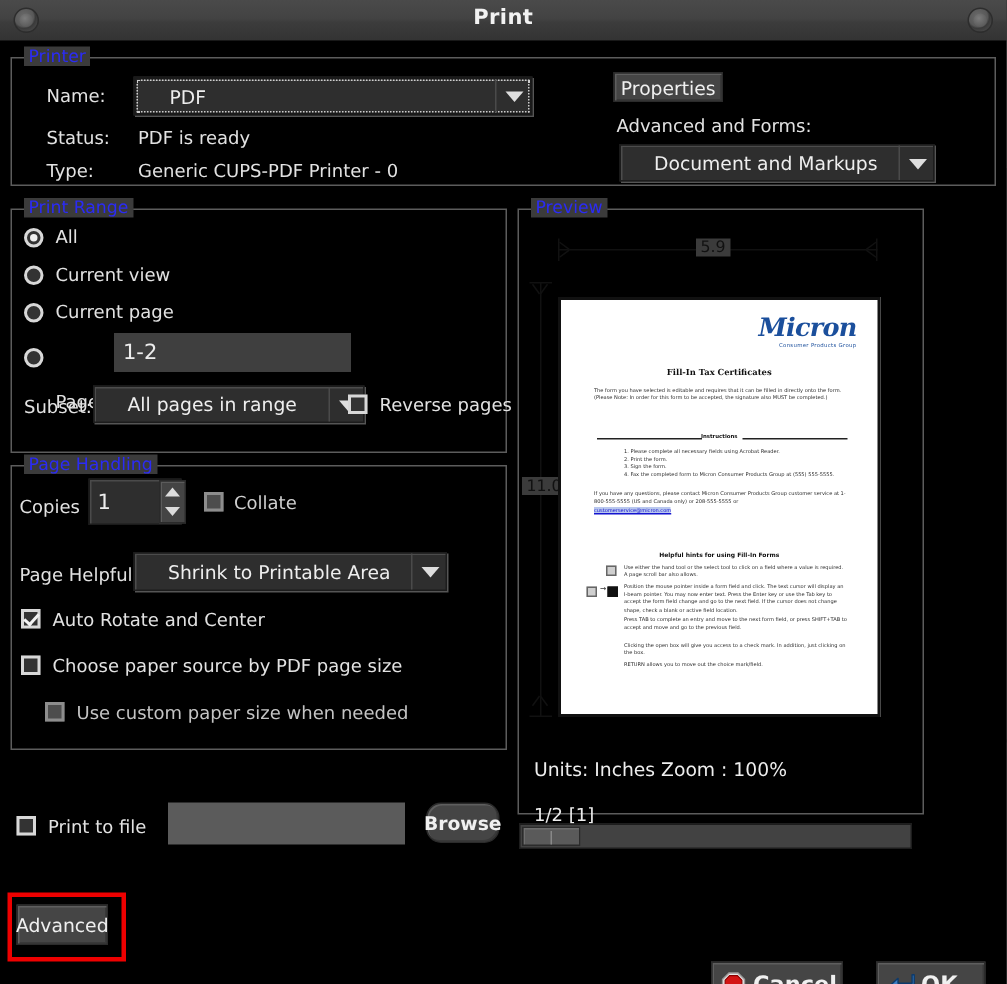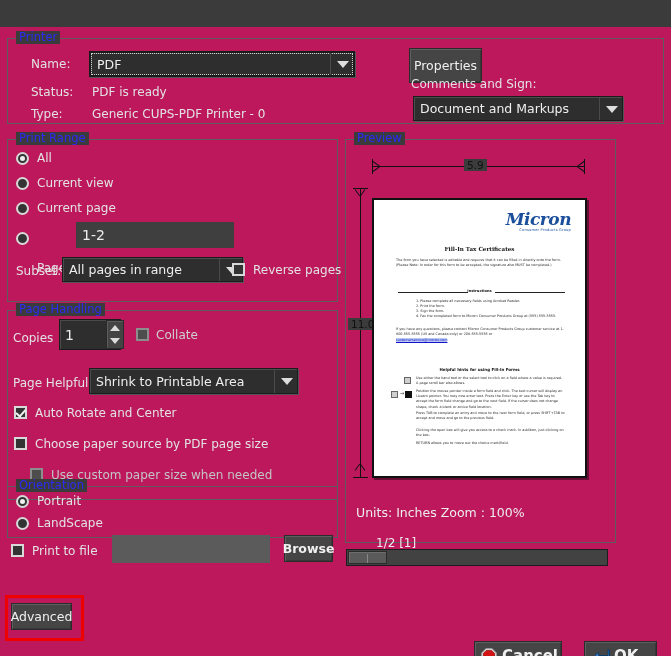--- a/index.html
+++ b/index.html
@@ -134,21 +134,21 @@
   #tb-knob-left { left: 9px; }
   #tb-knob-right { right: 9px; }
 
   
   #dlg-body {
     position: absolute;
     left: 0;
     top: 27px;
     width: 671px;
     height: 629px;
-    background: #be185d;
+    background: #000000;
   }
 
   
   .group {
     position: absolute;
     border: 1px solid #5c5c5c;
     box-sizing: border-box;
   }
   .group-title {
     position: absolute;
@@ -186,20 +186,21 @@
     align-items: center;
     cursor: default;
   }
   .combo .cval {
     flex: 1;
     padding-left: 6px;
     color: #eee;
     font-size: 12.5px;
     white-space: nowrap;
     overflow: hidden;
+    margin-left: 16px;
   }
   .combo .carrow {
     width: 22px;
     height: 100%;
     position: relative;
     border-left: 1px solid #4a4a4a;
   }
   .combo .carrow::after {
     content: "";
     position: absolute;
@@ -476,21 +477,20 @@
     color: #ededed;
     white-space: nowrap;
   }
   #pv-pagenum {
     position: absolute;
     left: 10px;
     top: 396px;
     font-size: 12px;
     color: #ededed;
     white-space: nowrap;
-    margin-left: 20px;
   }
   #pv-scroll {
     position: absolute;
     left: 0px;
     top: 409px;
     width: 262px;
     height: 17px;
     background: #424242;
     border: 1px solid #1d1d1d;
     box-sizing: border-box;
@@ -545,41 +545,46 @@
   <div class="bg-frame"></div>
   <div class="bg-purple"></div>
   <div class="bg-blue1"></div>
   <div class="bg-blue2"></div>
   <div class="bg-blue3"></div>
   <div class="bg-line"></div>
 </div>
 
 <div id="dialog">
 
+  <div id="titlebar">
+    <div id="tb-knob-left" class="tb-knob"></div>
+    <div id="title-text">Print</div>
+    <div id="tb-knob-right" class="tb-knob"></div>
+  </div>
 
   <div id="dlg-body">
 
     <div id="grp-printer" class="group">
       <div class="group-title">Printer</div>
 
       <div class="lbl" style="left:23px; top:18px;">Name:</div>
       <div class="combo focused" style="left:81px; top:12px; width:266px; height:26px;">
         <div class="cval">PDF</div>
         <div class="carrow"></div>
       </div>
 
       <div class="lbl" style="left:23px; top:46px;">Status:</div>
       <div class="lbl" style="left:84px; top:46px;">PDF is ready</div>
 
       <div class="lbl" style="left:23px; top:68px;">Type:</div>
       <div class="lbl" style="left:84px; top:68px;">Generic CUPS-PDF Printer -  0</div>
 
-      <div class="btn" style="left:401px; top:9px; width:73px; height:35px;">Properties</div>
-
-      <div class="lbl" style="left:403px; top:38px;">Comments and Sign:</div>
+      <div class="btn" style="left:401px; top:9px; width:73px; height:20px;">Properties</div>
+
+      <div class="lbl" style="left:403px; top:38px;">Advanced and Forms:</div>
       <div class="combo" style="left:405px; top:57px; width:210px; height:25px;">
         <div class="cval">Document and Markups</div>
         <div class="carrow"></div>
       </div>
     </div>
 
     <div id="grp-range" class="group">
       <div class="group-title">Print Range</div>
 
       <div class="radio on" style="left:8px; top:12px;"></div>
@@ -626,34 +631,25 @@
       <div class="cbox on" style="left:6px; top:95px;"></div>
       <div class="lbl" style="left:27px; top:95px;">Auto Rotate and Center</div>
 
       <div class="cbox" style="left:6px; top:126px;"></div>
       <div class="lbl" style="left:27px; top:126px;">Choose paper source by PDF page size</div>
 
       <div class="cbox dim" style="left:22px; top:157px;"></div>
       <div class="lbl" style="left:43px; top:157px; color:#c4c4c4;">Use custom paper size when needed</div>
     </div>
 
-    <div id="grp-orient" class="group">
-      <div class="group-title">Orientation</div>
-
-      <div class="radio on" style="left:8px; top:8px;"></div>
-      <div class="lbl" style="left:29px; top:7px;">Portrait</div>
-
-      <div class="radio" style="left:8px; top:30px;"></div>
-      <div class="lbl" style="left:29px; top:29px;">LandScape</div>
-    </div>
 
     <div class="cbox" style="left:11px; top:517px;"></div>
     <div class="lbl" style="left:32px; top:517px;">Print to file</div>
     <div class="tfield" style="left:112px; top:508px; width:158px; height:28px; background:#5b5b5b;"></div>
-    <div class="btn" style="left:284px; top:508px; width:49px; height:27px; font-weight:bold;">Browse</div>
+    <div class="btn" style="left:284px; top:508px; width:49px; height:27px; font-weight:bold;border-radius:10px;">Browse</div>
 
     <div class="btn" style="left:11px; top:576px; width:61px; height:27px;">Advanced</div>
     <div id="adv-highlight"></div>
 
     <div id="grp-preview" class="group">
       <div class="group-title">Preview</div>
 
       <div class="dim-line-h" style="left:26px; top:26px; width:213px;"></div>
       <div class="tick" style="left:26px; top:19px; width:1px; height:15px;"></div>
       <div class="tick" style="left:238px; top:19px; width:1px; height:15px;"></div>

